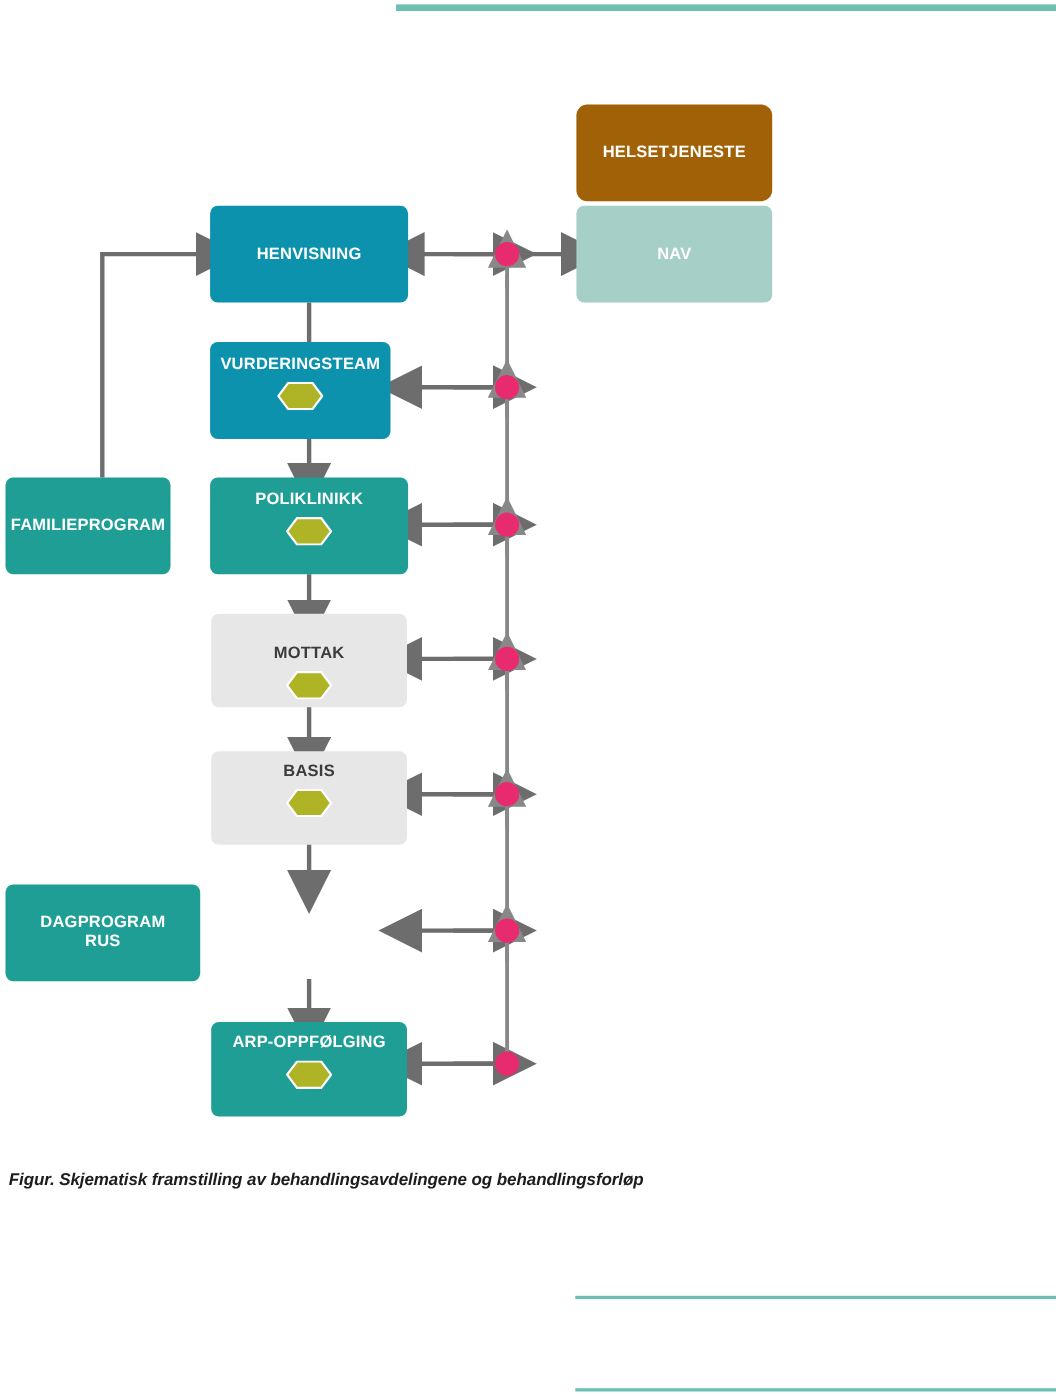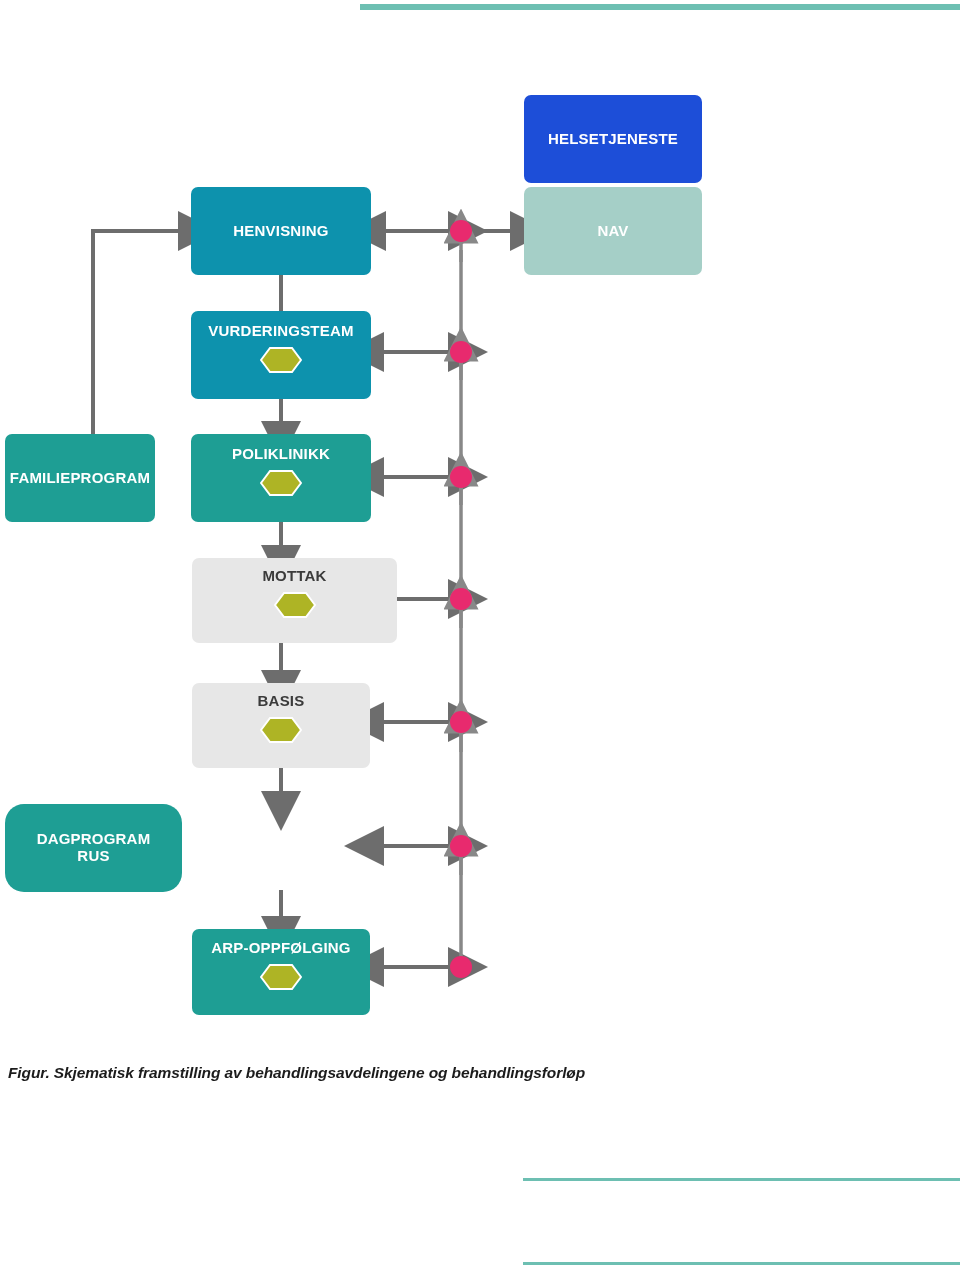--- a/index.html
+++ b/index.html
@@ -22,21 +22,21 @@
     font-weight:bold;letter-spacing:.2px;
   }
   .box .lbl{
     width:100%;text-align:center;line-height:1.12;
     font-size:15px;
   }
   .box.light .lbl{color:#ffffff;}
   .box.dark  .lbl{color:#3b3b3b;}
 
   .c-blue  {background:#0d92ad;}
-  .c-green {background:#1d4ed8;}
+  .c-green {background:#a16207;border-radius:10px;}
   .c-mint  {background:#a5cfc7;}
   .c-teal  {background:#1e9e94;}
   .c-grey  {background:#e7e7e7;}
 
   
   .hex{
     width:42px;height:26px;margin-top:7px;position:relative;
   }
   .hex svg{display:block;}
 
@@ -142,21 +142,21 @@
   </div>
 
   <div class="box c-blue light" style="left:191px;top:187px;width:180px;height:88px;justify-content:center;">
     <div class="lbl">HENVISNING</div>
   </div>
 
   <div class="box c-mint light" style="left:524px;top:187px;width:178px;height:88px;justify-content:center;">
     <div class="lbl">NAV</div>
   </div>
 
-  <div class="box c-blue light" style="left:191px;top:311px;width:180px;height:88px;justify-content:flex-start;padding-top:12px;">
+  <div class="box c-blue light" style="left:191px;top:311px;width:164px;height:88px;justify-content:flex-start;padding-top:12px;">
     <div class="lbl">VURDERINGSTEAM</div>
     <div class="hex">
       <svg width="42" height="26" viewBox="0 0 42 26" xmlns="http://www.w3.org/2000/svg">
         <polygon points="10,1 32,1 41,13 32,25 10,25 1,13" fill="#aeb425" stroke="#ffffff" stroke-width="2"></polygon>
       </svg>
     </div>
   </div>
 
   <div class="box c-teal light" style="left:5px;top:434px;width:150px;height:88px;justify-content:center;">
     <div class="lbl">FAMILIEPROGRAM</div>
@@ -164,39 +164,39 @@
 
   <div class="box c-teal light" style="left:191px;top:434px;width:180px;height:88px;justify-content:flex-start;padding-top:12px;">
     <div class="lbl">POLIKLINIKK</div>
     <div class="hex">
       <svg width="42" height="26" viewBox="0 0 42 26" xmlns="http://www.w3.org/2000/svg">
         <polygon points="10,1 32,1 41,13 32,25 10,25 1,13" fill="#aeb425" stroke="#ffffff" stroke-width="2"></polygon>
       </svg>
     </div>
   </div>
 
-  <div class="box c-grey dark" style="left:192px;top:558px;width:205px;height:85px;justify-content:flex-start;padding-top:10px;">
+  <div class="box c-grey dark" style="left:192px;top:558px;width:178px;height:85px;justify-content:flex-start;padding-top:28px;">
     <div class="lbl">MOTTAK</div>
     <div class="hex">
       <svg width="42" height="26" viewBox="0 0 42 26" xmlns="http://www.w3.org/2000/svg">
         <polygon points="10,1 32,1 41,13 32,25 10,25 1,13" fill="#aeb425" stroke="#ffffff" stroke-width="2"></polygon>
       </svg>
     </div>
   </div>
 
   <div class="box c-grey dark" style="left:192px;top:683px;width:178px;height:85px;justify-content:flex-start;padding-top:10px;">
     <div class="lbl">BASIS</div>
     <div class="hex">
       <svg width="42" height="26" viewBox="0 0 42 26" xmlns="http://www.w3.org/2000/svg">
         <polygon points="10,1 32,1 41,13 32,25 10,25 1,13" fill="#aeb425" stroke="#ffffff" stroke-width="2"></polygon>
       </svg>
     </div>
   </div>
 
-  <div class="box c-teal light" style="left:5px;top:804px;width:177px;height:88px;justify-content:center;border-radius:19px;">
+  <div class="box c-teal light" style="left:5px;top:804px;width:177px;height:88px;justify-content:center;">
     <div class="lbl">DAGPROGRAM</div>
     <div class="lbl">RUS</div>
   </div>
 
 
   <div class="box c-teal light" style="left:192px;top:929px;width:178px;height:86px;justify-content:flex-start;padding-top:11px;">
     <div class="lbl">ARP-OPPFØLGING</div>
     <div class="hex">
       <svg width="42" height="26" viewBox="0 0 42 26" xmlns="http://www.w3.org/2000/svg">
         <polygon points="10,1 32,1 41,13 32,25 10,25 1,13" fill="#aeb425" stroke="#ffffff" stroke-width="2"></polygon>

